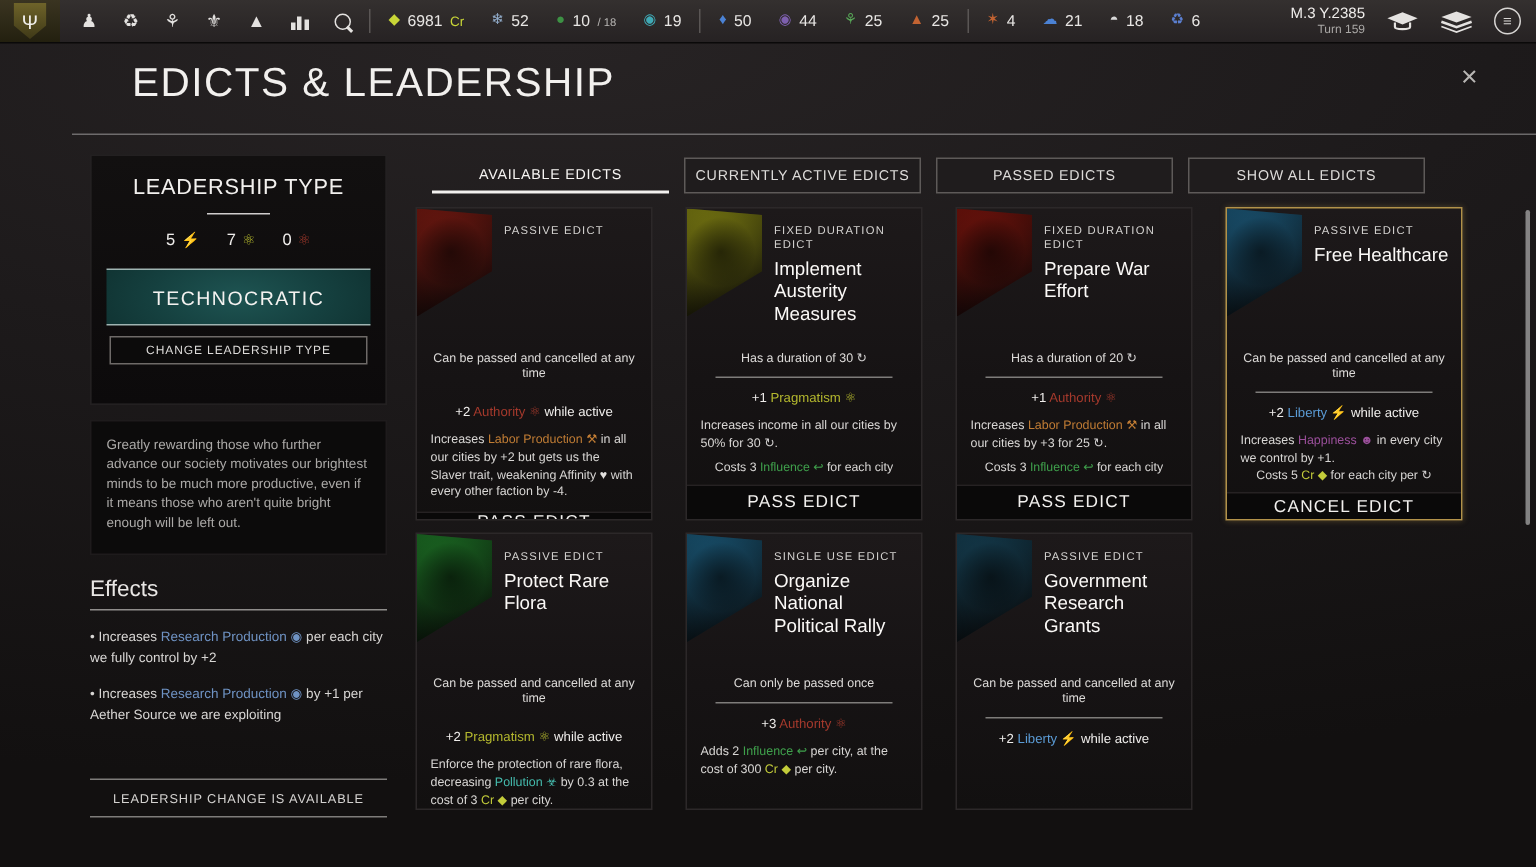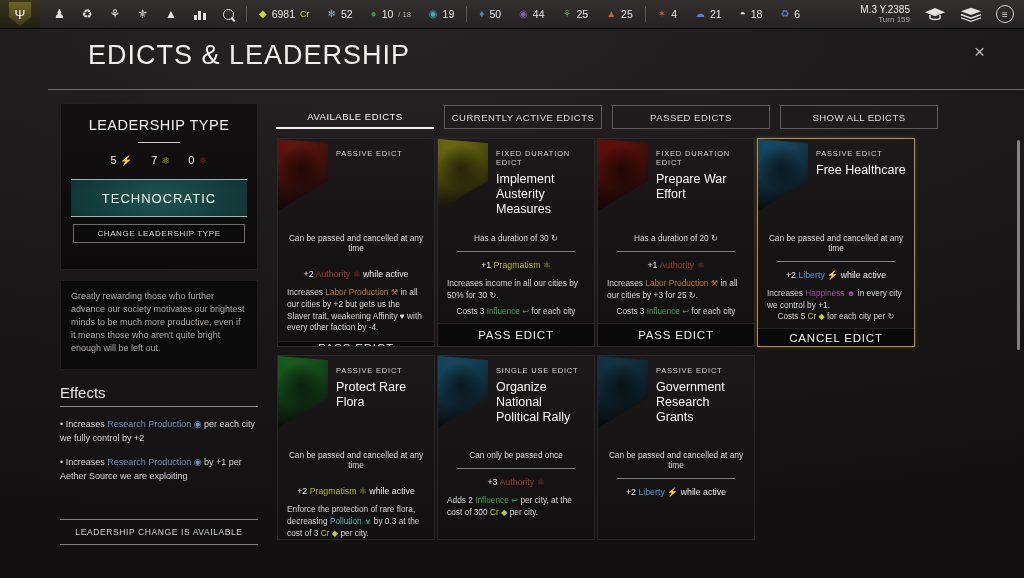--- a/index.html
+++ b/index.html
@@ -64,28 +64,28 @@
   #desc-box{margin-top:10px;background:#0c0b0b;border:1px solid #1e1b1c;padding:9px 10px;
     box-sizing:border-box;height:90px;font-size:9px;line-height:1.45;color:#aba9a7;}
   #effects{margin-top:14px;}
   #effects-title{font-size:15px;color:#e8e6e4;}
   #effects-rule{height:1px;background:#8f8d8b;margin-top:5px;}
   .effect-line{margin-top:11px;font-size:9px;line-height:1.5;color:#d8d6d4;}
   #lead-note{margin-top:36px;}
   .note-rule{height:1px;background:#7e7c7a;}
   #note-text{text-align:center;font-size:8.5px;letter-spacing:0.6px;color:#d4d2d0;margin:7px 0;}
   
-  #tabs{position:absolute;left:276px;top:77px;display:flex;gap:10px;}
+  #tabs{position:absolute;left:288px;top:77px;display:flex;gap:10px;}
   .tab{width:158px;height:24px;display:flex;align-items:center;justify-content:center;
     font-size:9.5px;letter-spacing:0.5px;color:#dddbd9;cursor:pointer;box-sizing:border-box;
     background:#1f1c1d;border:1px solid #5e5a59;}
   .tab.active{background:transparent;border:none;border-bottom:2px solid #f2f0ee;color:#f6f4f2;}
   
   #cards{position:absolute;left:277px;top:110px;display:grid;
-    grid-template-columns:repeat(4,158px);grid-template-rows:209px 185px;gap:8px 2px;}
+    grid-template-columns:repeat(4,158px);grid-template-rows:209px 185px;gap:8px 22px;}
   .card{position:relative;background:linear-gradient(180deg,#1d191a 0%,#161314 55%,#121010 100%);
     border:1px solid #2c2829;display:flex;flex-direction:column;cursor:pointer;overflow:hidden;
     box-sizing:border-box;}
   .card.highlight{border:1px solid #b2924a;box-shadow:0 0 4px rgba(178,146,74,0.35);}
   .banner{position:absolute;top:0;left:0;width:50px;height:72px;
     clip-path:polygon(0 0,100% 6%,100% 58%,0 100%);}
   .banner::after{content:"";position:absolute;inset:0;
     background:radial-gradient(circle at 45% 40%,rgba(0,0,0,0.55) 0%,rgba(0,0,0,0.15) 45%,rgba(0,0,0,0.45) 100%);}
   .card-head{min-height:84px;padding:10px 8px 0 58px;box-sizing:border-box;}
   .card-type{font-size:7.5px;letter-spacing:0.8px;color:#d4d2d0;}

